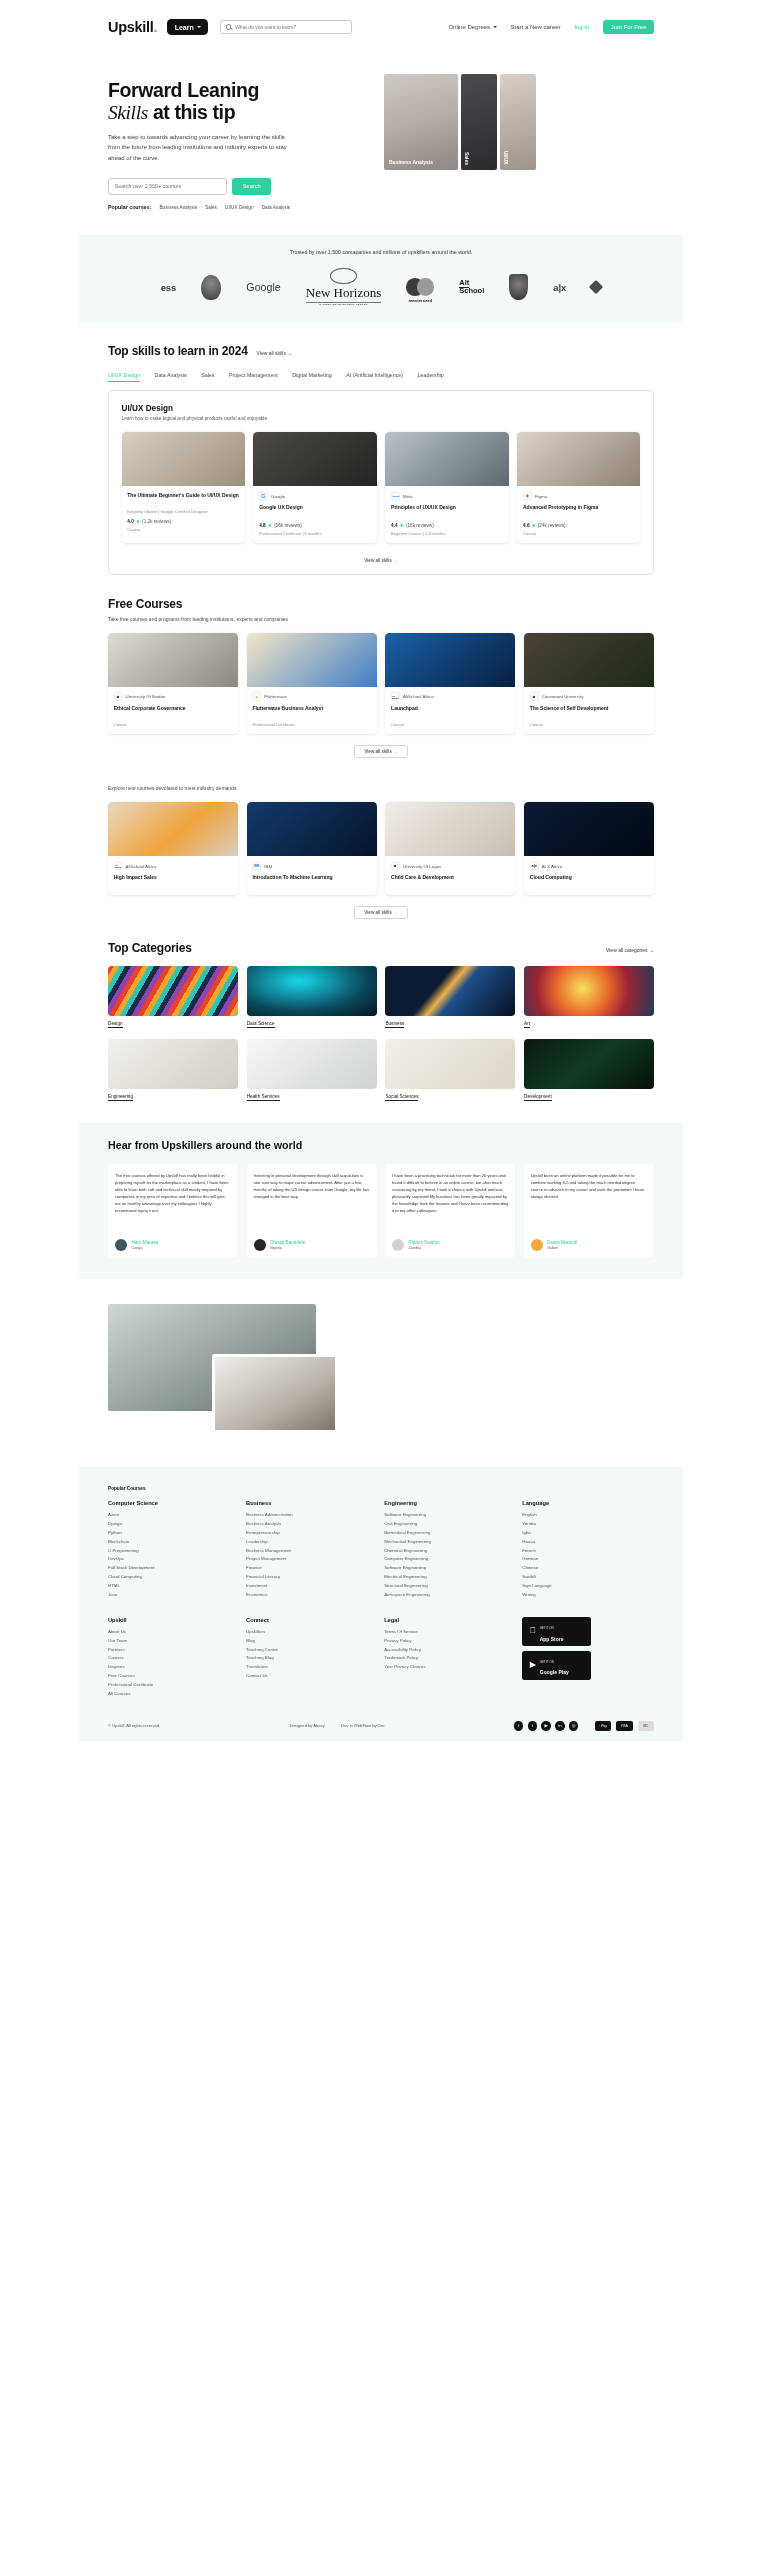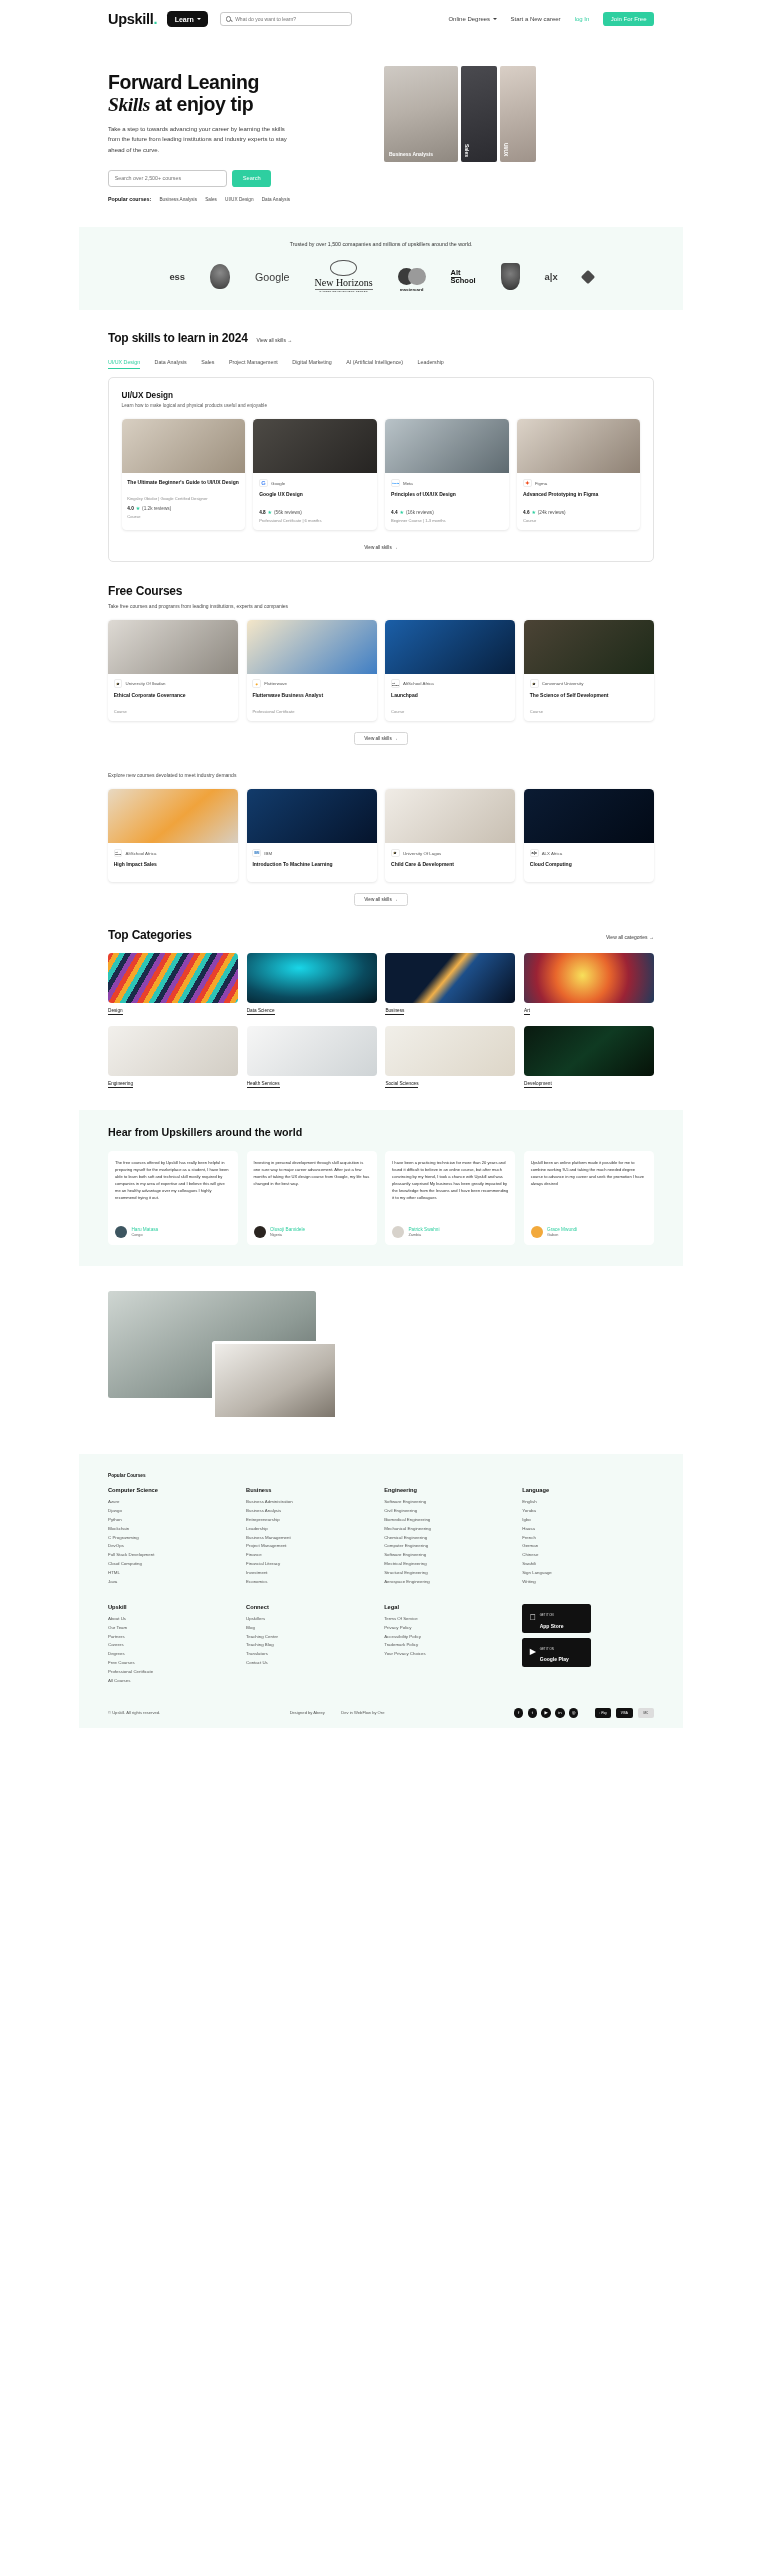--- a/index.html
+++ b/index.html
@@ -3,21 +3,21 @@
 <meta charset="utf-8">
 <style>
   * { box-sizing: border-box; margin:0; padding:0; }
   html,body { background:#fff; }
   body {
     width:762px;
     font-family:"Liberation Sans", sans-serif;
     color:#111;
     -webkit-font-smoothing:antialiased;
   }
-  .wrap { width:604px; margin:0 auto; }
+  .wrap { width:604px; margin:8px auto; }
 
   
   .header { height:38px; display:flex; align-items:center; padding:0 29px; background:#fff; }
   .logo { font-size:14.5px; font-weight:700; letter-spacing:-0.3px; color:#111; }
   .logo .dot { color:#2ecfa0; }
   .learn-btn {
     margin-left:10px; background:#111; color:#fff; border-radius:4.4px;
     font-size:7px; font-weight:700; padding:4.4px 7.5px; display:flex; align-items:center; gap:3.1px;
     cursor:pointer; border:none;
   }
@@ -31,21 +31,21 @@
   .mag:after { content:""; position:absolute; width:2.5px;height:0.8px;background:#7a7a7a; transform:rotate(45deg); right:-1.9px; bottom:0px;}
   .nav { margin-left:auto; display:flex; align-items:center; gap:14px; }
   .nav a { font-size:6px; color:#3c3c3c; text-decoration:none; display:flex; align-items:center; gap:2.5px; cursor:pointer;}
   .nav a.login { color:#2ecfa0; }
   .join-btn { background:#2ecfa0; color:#fff; border:none; border-radius:3.1px; font-size:6px; padding:4.4px 7.5px; cursor:pointer; font-family:inherit;}
 
   
   .hero { display:flex; padding:24px 29px 25px; gap:6px; }
   .hero-left { width:270px; padding-top:8.8px; }
   h1.hero-title { font-size:19.5px; line-height:1.14; font-weight:700; letter-spacing:-0.4px; }
-  h1.hero-title .ital { font-family:"Liberation Serif", serif; font-style:italic; font-weight:700; }
+  h1.hero-title .ital { font-family:"Liberation Serif", serif; font-style:italic; font-weight:400; }
   .hero-sub { margin-top:7.5px; font-size:6px; line-height:1.75; color:#3d3d3d; width:189px;}
   .hero-search { margin-top:15px; display:flex; gap:5px; align-items:stretch;}
   .hero-search input {
     width:119px; height:16.4px; border:0.6px solid #c9c9c9; border-radius:3.1px;
     padding:0 5.7px; font-size:5.3px; color:#8a8a8a; outline:none; font-family:inherit;
   }
   .hero-search button { background:#2ecfa0;color:#fff;border:none;border-radius:3.1px;font-size:5.7px;padding:0 10.7px;cursor:pointer;font-family:inherit;}
   .popular { margin-top:9.4px; display:flex; align-items:center; gap:8.2px; flex-wrap:wrap;}
   .popular .lbl { font-size:5.3px; font-weight:700;}
   .popular a { font-size:4.7px; color:#4a4a4a; text-decoration:none; cursor:pointer;}
@@ -69,21 +69,21 @@
   .logos .lg { font-size:9.4px; font-weight:700; color:#3a3a3a; display:flex; align-items:center; justify-content:center;}
   .crest { width:20px;height:25px;border-radius:50% 50% 45% 45%; background:radial-gradient(circle at 50% 35%,#8a8a8a,#3a3a3a); }
   .crest2 { width:19px;height:26.4px; background:radial-gradient(circle at 50% 40%,#7d7d7d,#2e2e2e); border-radius:3.8px 3.8px 45% 45%;}
   .mc { position:relative; width:28px; height:17.6px;}
   .mc i { position:absolute;top:0;width:17.6px;height:17.6px;border-radius:50%;}
   .mc i.a { left:0; background:#3b3b3b;}
   .mc i.b { right:0; background:#9a9a9a;}
   .mc span { position:absolute;bottom:-7px;left:0;right:0;text-align:center;font-size:4.4px;font-weight:700;color:#222;}
   .newhz { text-align:center; }
   .newhz .globe { width:26.4px;height:16.4px;border:0.6px solid #555;border-radius:50%; margin:0 auto;}
-  .newhz .t1 { font-family:"Liberation Serif",serif; font-size:10px; margin-top:0.6px;}
+  .newhz .t1 { font-family:"Liberation Serif",serif; font-size:13px; margin-top:0.6px;}
   .newhz .t2 { font-size:2.5px; letter-spacing:0.3px; border-top:0.6px solid #777; margin-top:1.3px; padding-top:0.6px;}
   .altsch { font-size:7.5px; font-weight:700; line-height:1.05; text-align:left;}
   .altsch u { text-decoration:none; border-bottom:1.3px solid #222; }
   .diamond { width:10px;height:10px; background:#4a4a4a; transform:rotate(45deg); border-radius:1.3px;}
 
   
   .section { padding:21.4px 29px 0; }
   .sec-head { display:flex; align-items:baseline; gap:8.8px; }
   .sec-title { font-size:12px; font-weight:700; letter-spacing:-0.2px;}
   .sec-link { font-size:5px; color:#3a3a3a; text-decoration:none; cursor:pointer;}
@@ -186,21 +186,21 @@
       <a>Start a New career</a>
       <a class="login">log In</a>
       <button class="join-btn">Join For Free</button>
     </div>
   </div>
 
   <div class="hero">
     <div class="hero-left">
       <h1 class="hero-title">
         <span>Forward Leaning</span><br>
-        <span class="ital">Skills</span><span> at enjoy tip</span>
+        <span class="ital">Skills</span><span> at this tip</span>
       </h1>
       <p class="hero-sub">Take a step to towards advancing your career by learning the skills from the future from leading institutions and industry experts to stay ahead of the curve.</p>
       <div class="hero-search">
         <input placeholder="Search over 2,500+ courses" style="">
         <button>Search</button>
       </div>
       <div class="popular">
         <span class="lbl">Popular courses:</span>
         <a>Business Analysis</a>
         <a>Sales</a>

